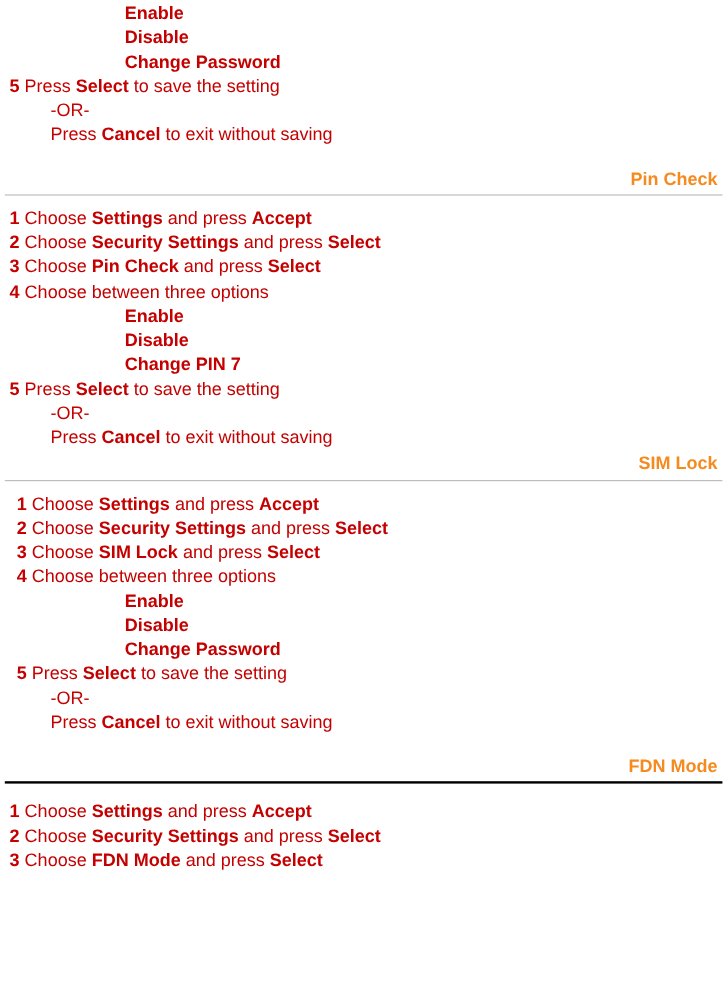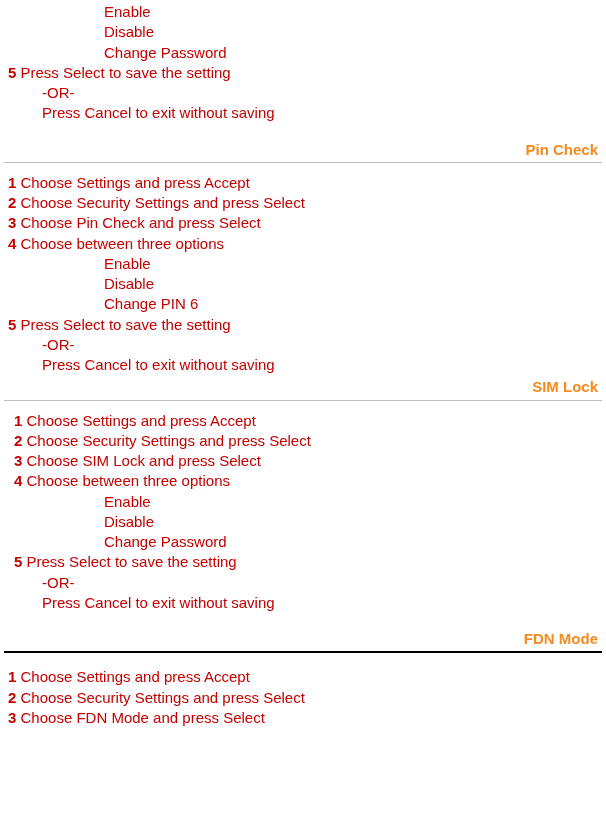--- a/index.html
+++ b/index.html
@@ -9,21 +9,21 @@
     color: #c40000;
     width: 606px;
     padding: 2px 4px 4px 4px;
     background: #fff;
     line-height: 1.35;
   }
   .indent1 { padding-left: 4px; }
   .indent2 { padding-left: 38px; }
   .indent3 { padding-left: 100px; }
   .num { font-weight: bold; }
-  .kw { font-weight: normal; }
+  .kw { font-weight: bold; }
   .section-title {
     text-align: right;
     font-weight: bold;
     color: #f58a1f;
     margin-top: 16px;
     margin-bottom: 2px;
     padding-right: 4px;
   }
   hr.dotted {
     border: none;
@@ -79,21 +79,21 @@
   <span class="kw">Pin Check</span>
   <span>and press</span>
   <span class="kw">Select</span>
 </div>
 <div class="indent1">
   <span class="num">4</span>
   <span>Choose between three options</span>
 </div>
 <div class="indent3"><span class="kw">Enable</span></div>
 <div class="indent3"><span class="kw">Disable</span></div>
-<div class="indent3"><span class="kw">Change PIN 6</span></div>
+<div class="indent3"><span class="kw">Change PIN 7</span></div>
 <div class="indent1">
   <span class="num">5</span>
   <span>Press</span>
   <span class="kw">Select</span>
   <span>to save the setting</span>
 </div>
 <div class="indent2">-OR-</div>
 <div class="indent2">
   <span>Press</span>
   <span class="kw">Cancel</span>

